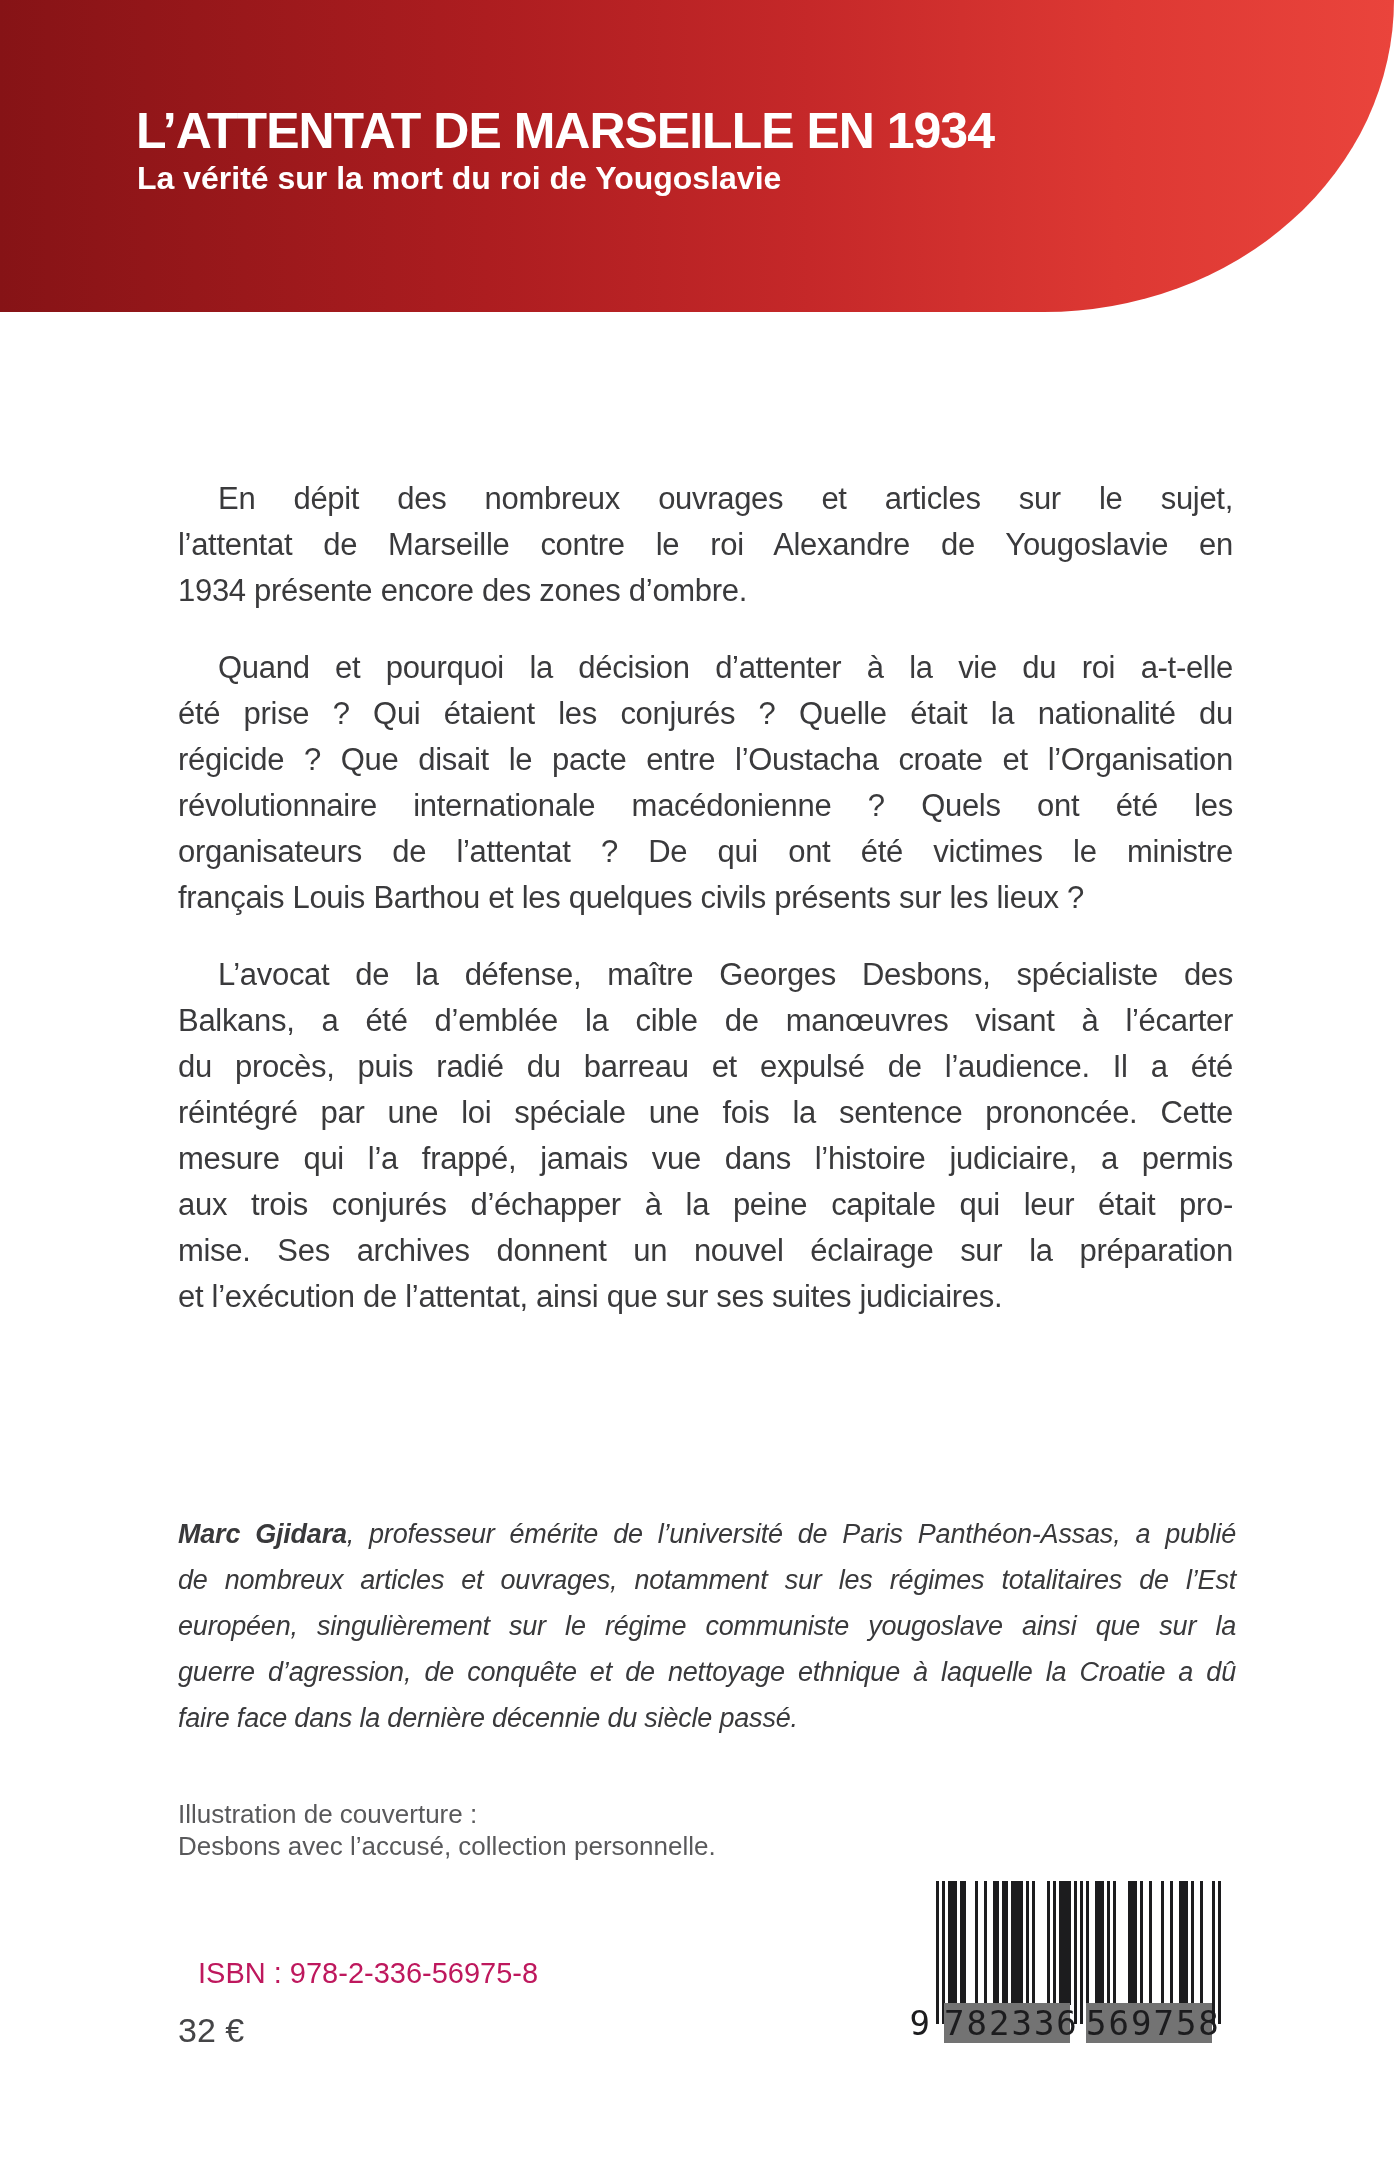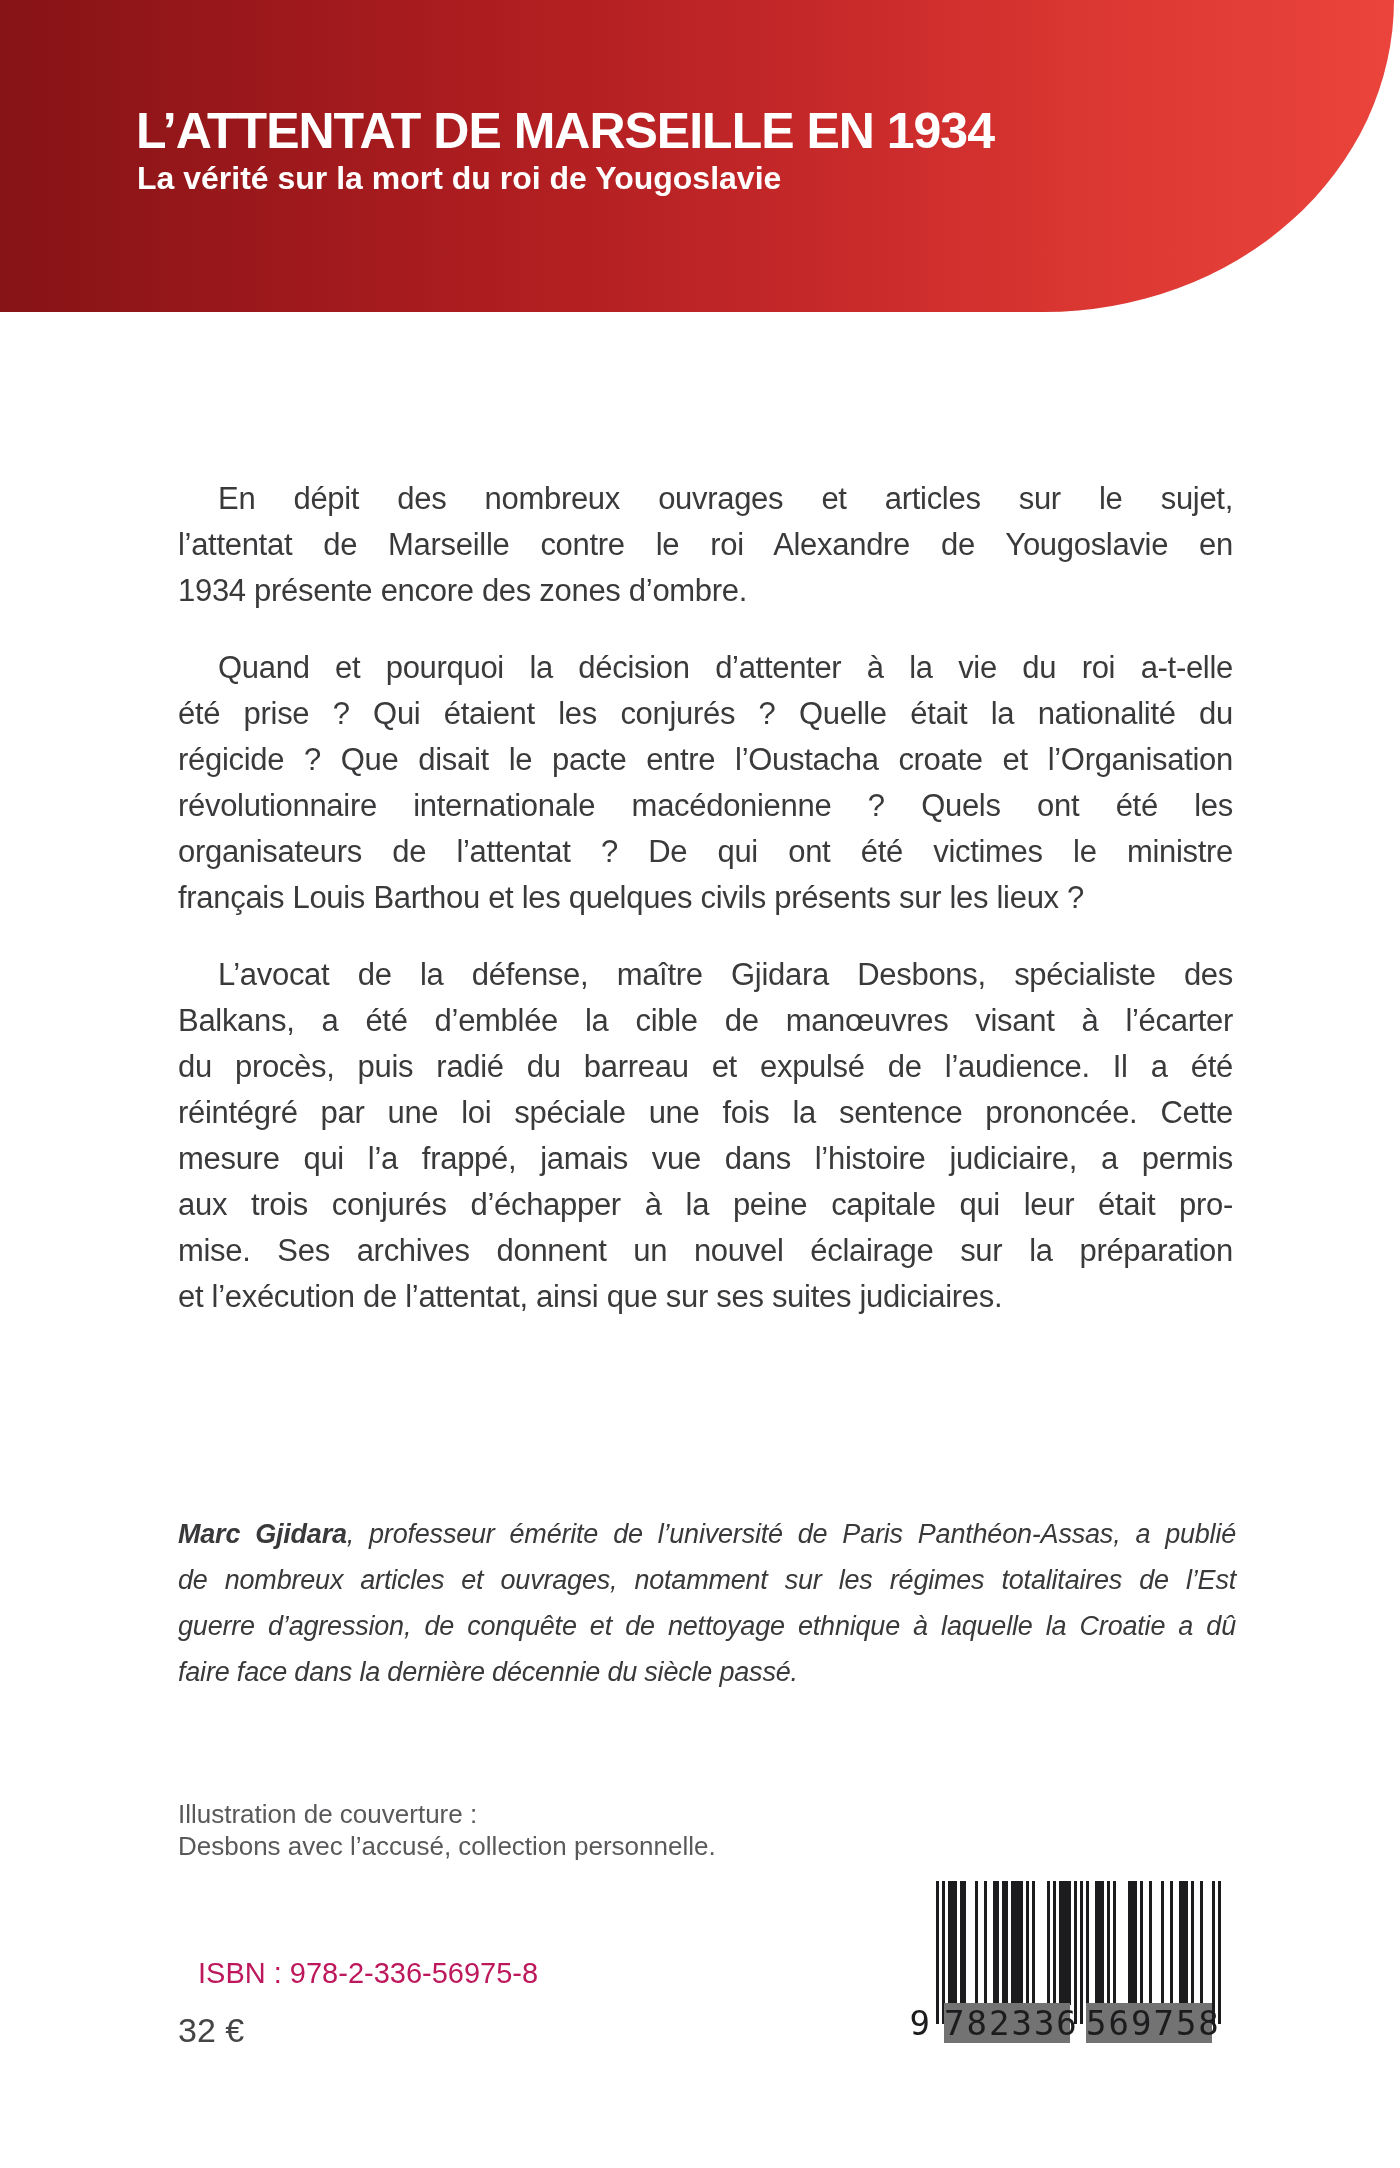--- a/index.html
+++ b/index.html
@@ -81,35 +81,36 @@
       </div>
       <div class="para">
         <div class="jline indent">Quand et pourquoi la décision d’attenter à la vie du roi a-t-elle</div>
         <div class="jline">été prise ? Qui étaient les conjurés ? Quelle était la nationalité du</div>
         <div class="jline">régicide ? Que disait le pacte entre l’Oustacha croate et l’Organisation</div>
         <div class="jline">révolutionnaire internationale macédonienne ? Quels ont été les</div>
         <div class="jline">organisateurs de l’attentat ? De qui ont été victimes le ministre</div>
         <div class="jline lastline">français Louis Barthou et les quelques civils présents sur les lieux ?</div>
       </div>
       <div class="para">
-        <div class="jline indent">L’avocat de la défense, maître Gjidara Desbons, spécialiste des</div>
+        <div class="jline indent">L’avocat de la défense, maître Georges Desbons, spécialiste des</div>
         <div class="jline">Balkans, a été d’emblée la cible de manœuvres visant à l’écarter</div>
         <div class="jline">du procès, puis radié du barreau et expulsé de l’audience. Il a été</div>
         <div class="jline">réintégré par une loi spéciale une fois la sentence prononcée. Cette</div>
         <div class="jline">mesure qui l’a frappé, jamais vue dans l’histoire judiciaire, a permis</div>
         <div class="jline">aux trois conjurés d’échapper à la peine capitale qui leur était pro-</div>
         <div class="jline">mise. Ses archives donnent un nouvel éclairage sur la préparation</div>
         <div class="jline lastline">et l’exécution de l’attentat, ainsi que sur ses suites judiciaires.</div>
       </div>
     </div>
 
   <div class="bio">
     <div class="jline"><b>Marc Gjidara</b><span>, professeur émérite de l’université de Paris Panthéon-Assas, a publié</span></div>
     <div id="bio-rest">
         <div class="jline">de nombreux articles et ouvrages, notamment sur les régimes totalitaires de l’Est</div>
+        <div class="jline">européen, singulièrement sur le régime communiste yougoslave ainsi que sur la</div>
         <div class="jline">guerre d’agression, de conquête et de nettoyage ethnique à laquelle la Croatie a dû</div>
         <div class="jline lastline">faire face dans la dernière décennie du siècle passé.</div>
       </div>
   </div>
 
   <div class="credit">
     <div>Illustration de couverture :</div>
     <div>Desbons avec l’accusé, collection personnelle.</div>
   </div>
 

